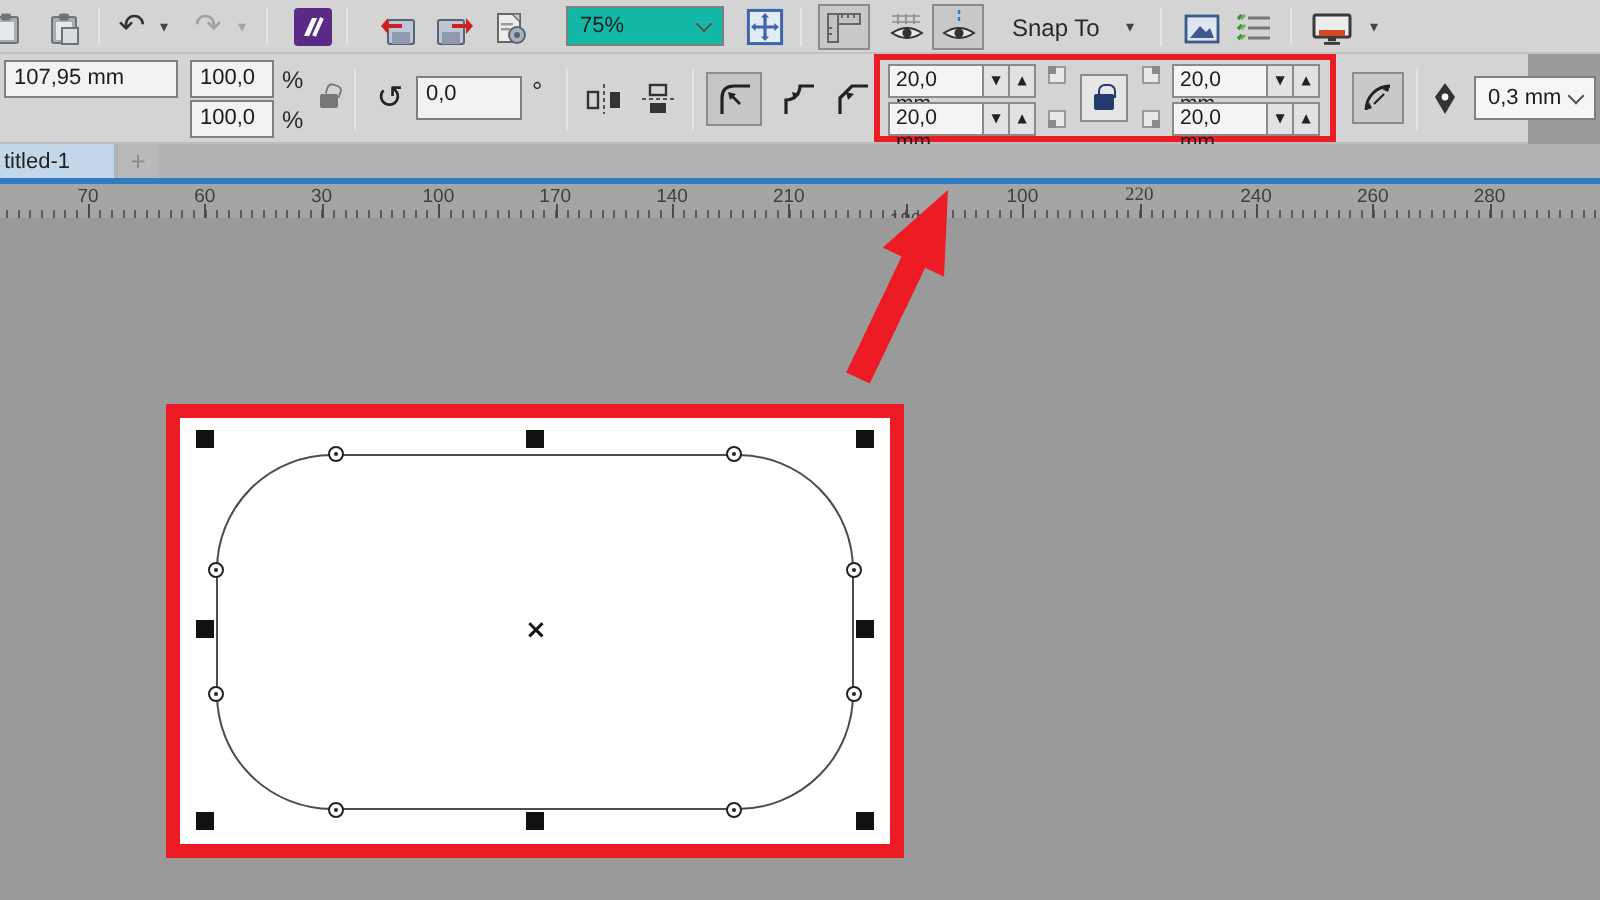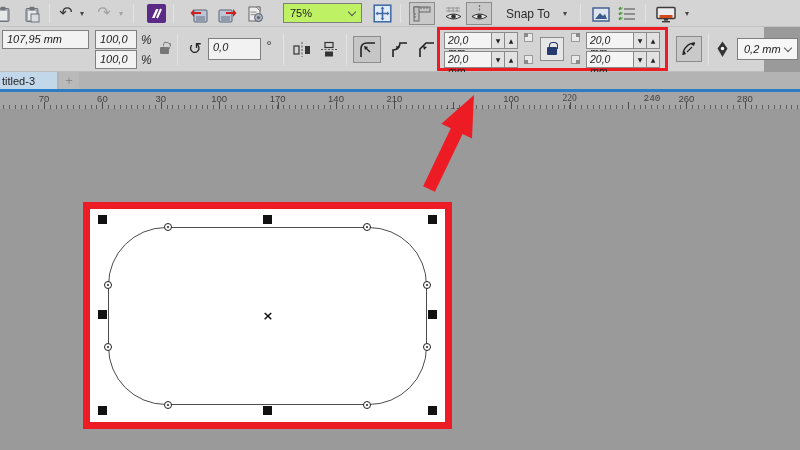--- a/index.html
+++ b/index.html
@@ -2,21 +2,21 @@
 <html><head>
 <meta charset="utf-8">
 <style>
   * { margin:0; padding:0; box-sizing:border-box; }
   html,body { width:800px; height:450px; overflow:hidden; }
   body { font-family:"Liberation Sans", sans-serif; font-size:11px; color:#1c1c1c; }
   #app { position:relative; width:800px; height:450px; background:#9a9a9a; overflow:hidden; }
 
   
   .toolbar-top { position:absolute; left:0; top:0; width:800px; height:27px; background:#d4d4d4; border-bottom:1px solid #c2c2c2; }
-  .prop-bar    { position:absolute; left:0; top:27px; width:764px; height:45px; background:#d4d4d4; border-bottom:1px solid #bdbdbd;font-style:italic; }
+  .prop-bar    { position:absolute; left:0; top:27px; width:764px; height:45px; background:#d4d4d4; border-bottom:1px solid #bdbdbd; }
   .tbtn { position:absolute; display:flex; align-items:center; justify-content:center; }
   .sep  { position:absolute; top:4px; width:1px; height:19px; background:#bcbcbc; border-right:1px solid #e3e3e3; }
   .sep2 { position:absolute; top:7px; width:1px; height:31px; background:#bcbcbc; border-right:1px solid #e3e3e3; }
   .glyph { font-family:"DejaVu Sans", sans-serif; line-height:1; }
   .caret { font-family:"DejaVu Sans", sans-serif; font-size:8px; color:#444; line-height:1; }
   .disabled { color:#a2a2a2 !important; }
   .boxed { border:1px solid #8c8c8c; background:#c9c9c9; }
   .chev { display:inline-block; width:6px; height:6px; border-right:1.4px solid #555; border-bottom:1.4px solid #555; transform:rotate(45deg); margin-top:-3px; }
 
   
@@ -122,21 +122,21 @@
       <svg width="17" height="17" viewBox="0 0 17 17">
           <rect x="2" y="1" width="11" height="14" fill="#ececec" stroke="#666"></rect>
           <path d="M9 1 h4 v4 Z" fill="#c8c8c8" stroke="#666" stroke-width="0.6"></path>
           <circle cx="11.5" cy="11.5" r="4" fill="#aab2bd" stroke="#5a6372"></circle>
           <circle cx="11.5" cy="11.5" r="1.5" fill="#5a6372"></circle>
           <rect x="3.5" y="5.5" width="6" height="1.2" fill="#999"></rect>
           <rect x="3.5" y="8" width="4.5" height="1.2" fill="#999"></rect>
         </svg>
     </div>
 
-    <div class="selectbox" style="left:283px;top:3px;width:79px;height:20px;background:#bef264">
+    <div class="selectbox" style="left:283px;top:3px;width:79px;height:20px;background:#14b8a6">
       <span>75%</span>
       <span class="chev"></span>
     </div>
 
     <div class="tbtn" style="left:371px;top:3px;width:22px;height:21px">
       <svg width="19" height="19" viewBox="0 0 19 19">
           <rect x="1.2" y="1.2" width="16.6" height="16.6" fill="#e3ebf5" stroke="#3c66a8" stroke-width="1.5"></rect>
           <path d="M9.5 4 v11 M4 9.5 h11" stroke="#3c66a8" stroke-width="1.6"></path>
           <path d="M9.5 2.5 l2 2.3 h-4 Z M9.5 16.5 l2 -2.3 h-4 Z M2.5 9.5 l2.3 -2 v4 Z M16.5 9.5 l-2.3 -2 v4 Z" fill="#3c66a8"></path>
         </svg>
@@ -290,28 +290,28 @@
     </div>
     <div class="sep2" style="left:708px"></div>
 
     <div class="tbtn" style="left:713px;top:12px;width:18px;height:20px">
       <svg width="13" height="17" viewBox="0 0 13 17">
           <path d="M6.5 0.5 L11.5 7.5 L6.5 16 L1.5 7.5 Z" fill="#333"></path>
           <circle cx="6.5" cy="7.5" r="1.7" fill="#fff"></circle>
         </svg>
     </div>
     <div class="selectbox" style="left:737px;top:11px;width:61px;height:22px">
-      <span>0,2 mm</span>
+      <span>0,3 mm</span>
       <span class="chev"></span>
     </div>
   </div>
 
   <div class="tab-bar">
     <div class="doc-tab">
-      <span>titled-3</span>
+      <span>titled-1</span>
     </div>
     <div class="new-tab">+</div>
   </div>
   <div class="blue-line"></div>
   <div class="ruler" id="ruler">
       <span class="ruler-label" style="left: 44px;">70</span>
       <div class="ruler-major" style="left: 44px;"></div>
       <span class="ruler-label" style="left: 102.4px;">60</span>
       <div class="ruler-major" style="left: 102.4px;"></div>
       <span class="ruler-label" style="left: 160.8px;">30</span>
@@ -323,21 +323,21 @@
       <span class="ruler-label" style="left: 336px;">140</span>
       <div class="ruler-major" style="left: 336px;"></div>
       <span class="ruler-label" style="left: 394.4px;">210</span>
       <div class="ruler-major" style="left: 394.4px;"></div>
       <span class="ruler-label" style="left: 452.8px; margin-top: 12px;">180</span>
       <div class="ruler-major" style="left: 452.8px;"></div>
       <span class="ruler-label" style="left: 511.2px;">100</span>
       <div class="ruler-major" style="left: 511.2px;"></div>
       <span class="ruler-label" style="left: 569.6px; font-family: Liberation Serif, serif;">220</span>
       <div class="ruler-major" style="left: 569.6px;"></div>
-      <span class="ruler-label" style="left: 652px; font-family: Liberation Mono, monospace;">240</span>
+      <span class="ruler-label" style="left: 628px;">240</span>
       <div class="ruler-major" style="left: 628px;"></div>
       <span class="ruler-label" style="left: 686.4px;">260</span>
       <div class="ruler-major" style="left: 686.4px;"></div>
       <span class="ruler-label" style="left: 744.8px;">280</span>
       <div class="ruler-major" style="left: 744.8px;"></div>
     </div>
 
   <div class="canvas" id="canvas">
     <div class="page"></div>
     <div class="shape-rect"></div>

